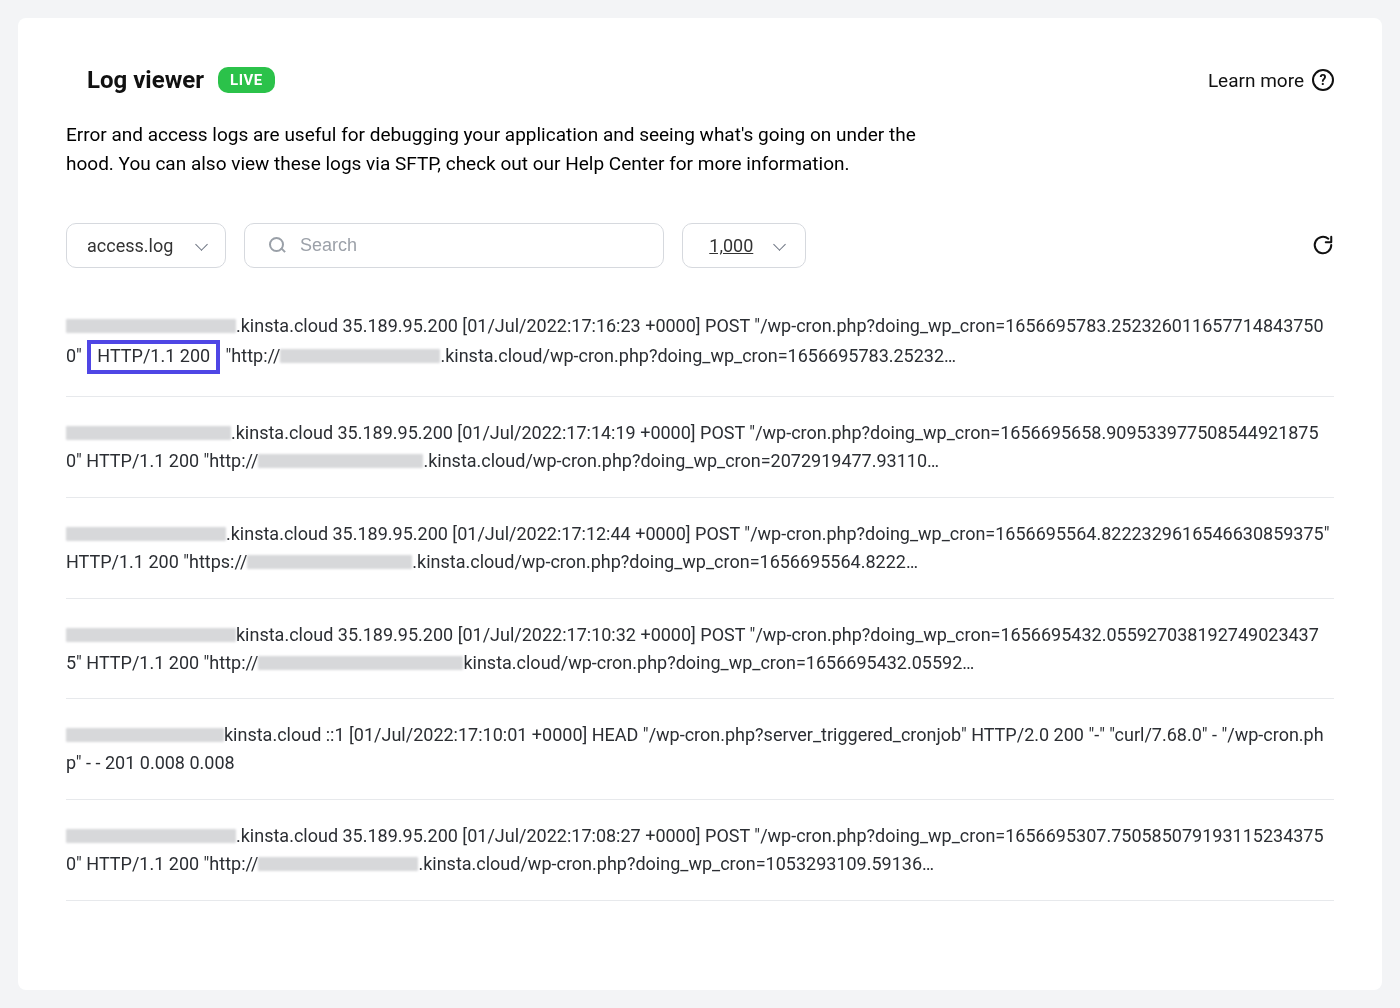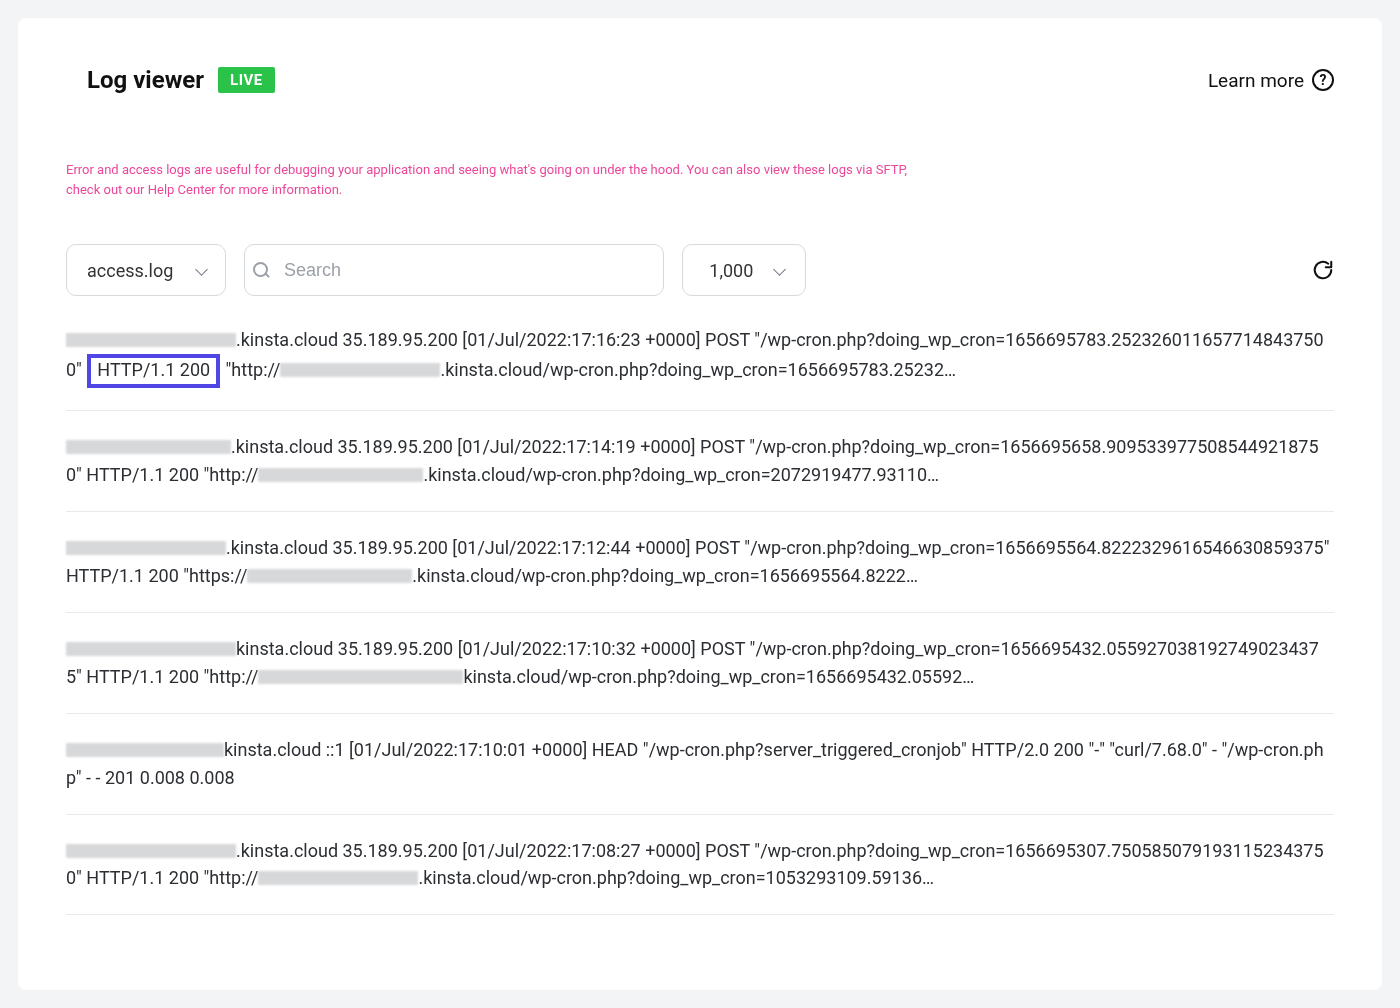--- a/index.html
+++ b/index.html
@@ -24,68 +24,68 @@
     justify-content: space-between;
   }
   .title-wrap { display: flex; align-items: center; gap: 14px; margin-left: 21px; }
   .title { font-size: 24px; font-weight: 700; color: #111; }
   .live-badge {
     background: #2bc24a;
     color: #fff;
     font-weight: 700;
     font-size: 15px;
     letter-spacing: 0.5px;
-    border-radius: 2px;
+    border-radius: 10px;
     padding: 4px 12px;
   }
   .learn-more { display: flex; align-items: center; gap: 8px; font-size: 19px; color: #111; cursor: pointer; }
   .help-icon {
     width: 22px; height: 22px; border: 2px solid #111; border-radius: 50%;
     display: inline-flex; align-items: center; justify-content: center;
     font-size: 14px; font-weight: 700;
   }
   .desc {
-    margin-top: 66px;
-    font-size: 13px;
+    margin-top: 26px;
+    font-size: 19px;
     line-height: 1.55;
-    color: #ec4899;
+    color: #000000;
     max-width: 850px;
   }
   .controls {
     margin-top: 44px;
     display: flex;
     align-items: center;
     gap: 18px;
   }
   .select, .search, .count {
     border: 1px solid #d6d9de;
     border-radius: 10px;
-    height: 52px;
+    height: 45px;
     display: flex;
     align-items: center;
     font-size: 18px;
     color: #333;
     background: #fff;
   }
   .select { padding: 0 16px 0 20px; gap: 22px; }
-  .count  { padding: 0 18px 0 26px; gap: 20px; }
+  .count  { padding: 0 18px 0 26px; gap: 20px; text-decoration: underline; }
   .chev {
     width: 14px; height: 14px; position: relative;
   }
   .chev::before {
     content: "";
     position: absolute;
     top: 2px; left: 2px;
     width: 8px; height: 8px;
     border-right: 1.5px solid #6b7280;
     border-bottom: 1.5px solid #6b7280;
     transform: rotate(45deg);
   }
   .search {
-    padding: 0 8px;
+    padding: 0 24px;
     gap: 16px;
     width: 420px;
     color: #9aa0a8;
   }
   .search-icon {
     width: 16px; height: 16px; position: relative;
   }
   .search-icon::before {
     content: "";
     position: absolute;
@@ -103,21 +103,21 @@
     left: 11px; top: 12px;
   }
   .search input {
     border: none; outline: none; font-size: 18px; width: 100%;
     color: #333; background: transparent;
   }
   .search input::placeholder { color: #9ca1a9; }
   .spacer { flex: 1; }
   .refresh-icon { width: 22px; height: 22px; cursor: pointer; }
   .refresh-icon svg { width: 22px; height: 22px; }
-  .log-list { margin-top: 30px; }
+  .log-list { margin-top: 44px; }
   .log-entry {
     border-bottom: 1px solid #e7e9ec;
     padding: 22px 0;
     font-size: 18px;
     line-height: 1.55;
     color: #2b2e33;
     word-break: break-all;
     position: relative;
   }
   .log-entry:first-child { padding-top: 0; }

